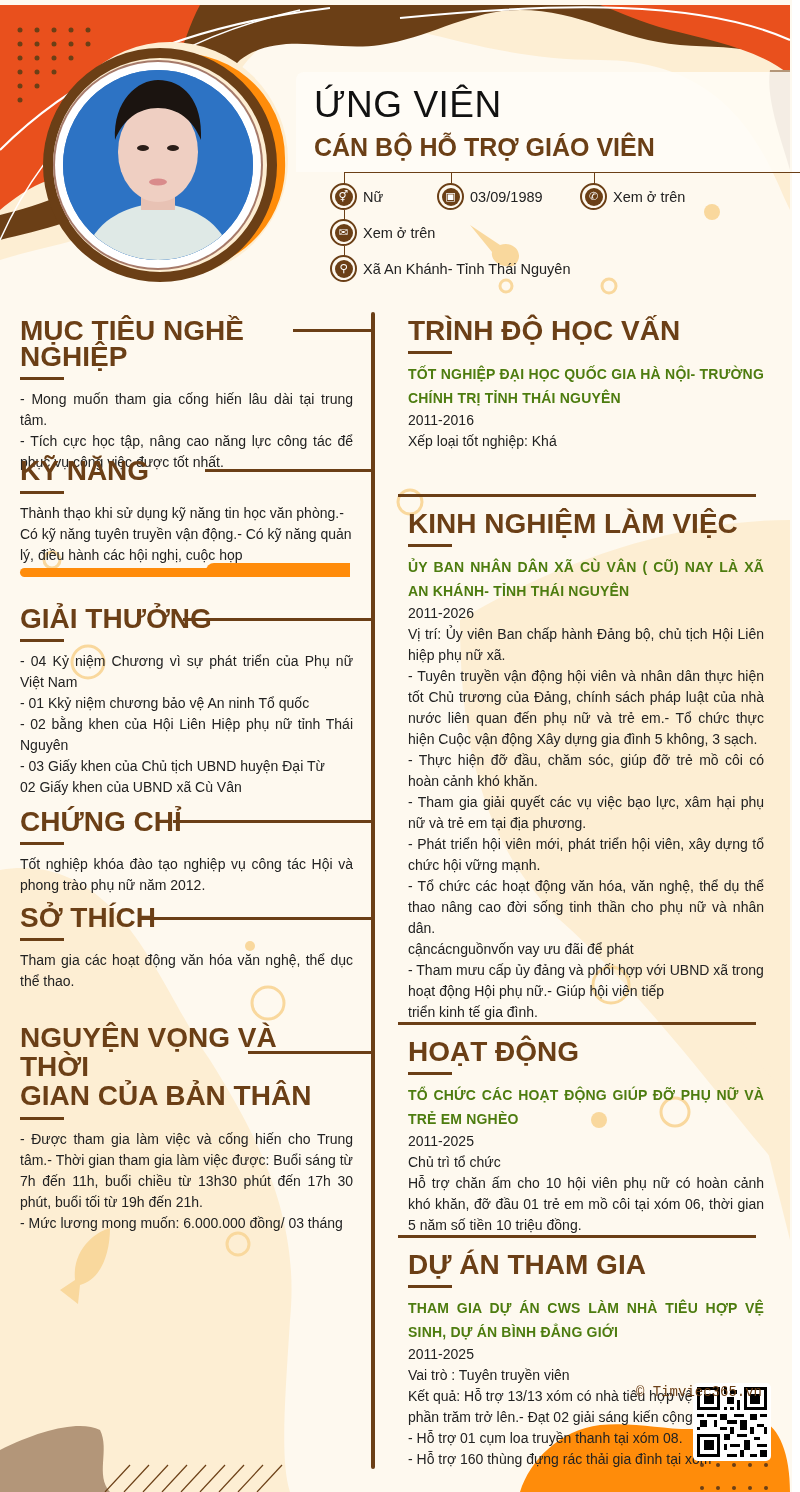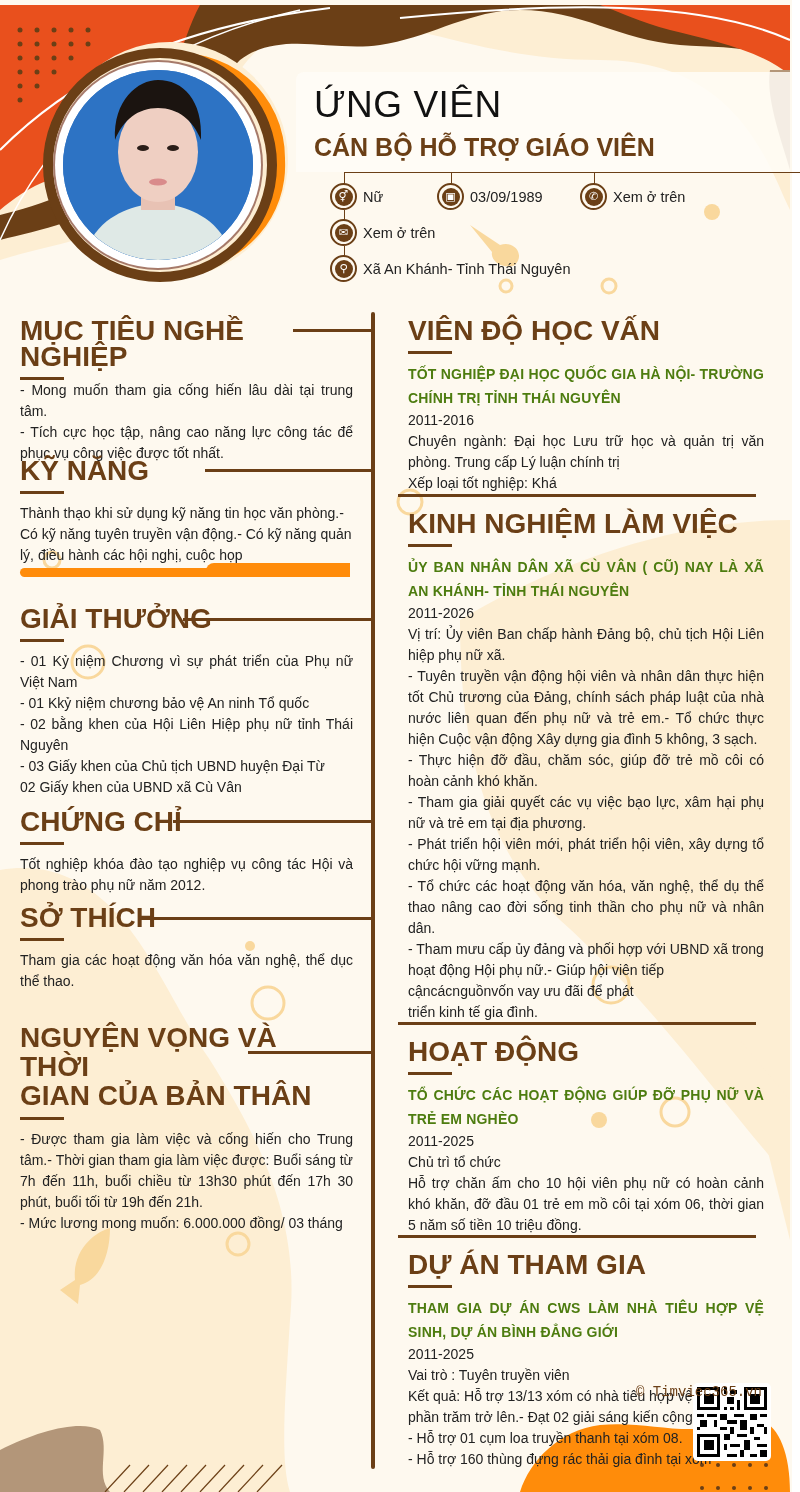--- a/index.html
+++ b/index.html
@@ -227,21 +227,21 @@
       <span class="cicon-inner">⚲</span>
     </span>
   <span>Xã An Khánh- Tỉnh Thái Nguyên</span>
 </div>
 
 <div class="layer center-line"></div>
 
 <div class="layer" style="left:20px; top:318px; width:333px;">
   <div class="section-title">MỤC TIÊU NGHỀ NGHIỆP</div>
   <div class="underline"></div>
-  <div class="body-text" style="">
+  <div class="body-text" style="margin-top:9px;">
     <p>-  Mong muốn tham gia cống hiến lâu dài tại trung tâm.</p>
     <p>- Tích cực học tập, nâng cao năng lực công tác để phục vụ công việc được tốt nhất.</p>
   </div>
 </div>
 <div class="layer connector" style="left:293px; top:329px; width:80px;"></div>
 
 <div class="layer" style="left:20px; top:458px; width:333px;">
   <div class="section-title">KỸ NĂNG</div>
   <div class="underline"></div>
   <div class="body-text" style="margin-top:9px; text-align:left;">
@@ -251,21 +251,21 @@
 <div class="layer connector" style="left:205px; top:469px; width:168px;"></div>
 <div class="layer skill-bar">
   <div class="track"></div>
     <div class="bump"></div>
 </div>
 
 <div class="layer" style="left:20px; top:606px; width:333px;">
   <div class="section-title">GIẢI THƯỞNG</div>
   <div class="underline"></div>
   <div class="body-text" style="margin-top:9px;">
-    <p>-  01 Kỷ niệm Chương vì sự phát triển của Phụ nữ Việt Nam</p>
+    <p>-  04 Kỷ niệm Chương vì sự phát triển của Phụ nữ Việt Nam</p>
     <p>- 01 Kkỷ niệm chương bảo vệ An ninh Tổ quốc</p>
     <p>- 02 bằng khen của Hội Liên Hiệp phụ nữ tỉnh Thái Nguyên</p>
     <p>- 03 Giấy khen của Chủ tịch UBND huyện Đại Từ</p>
     <p>02 Giấy khen của UBND xã Cù Vân</p>
   </div>
 </div>
 <div class="layer connector" style="left:183px; top:618px; width:190px;"></div>
 
 <div class="layer" style="left:20px; top:809px; width:333px;">
   <div class="section-title">CHỨNG CHỈ</div>
@@ -292,45 +292,44 @@
   </div>
   <div class="underline"></div>
   <div class="body-text" style="margin-top:9px;">
     <p>- Được tham gia làm việc và cống hiến cho Trung tâm.- Thời gian tham gia làm việc được: Buổi sáng từ 7h đến 11h, buổi chiều từ 13h30 phút đến 17h 30 phút, buổi tối từ 19h đến 21h.</p>
     <p style="text-align:left;">- Mức lương mong muốn: 6.000.000 đồng/ 03 tháng</p>
   </div>
 </div>
 <div class="layer connector" style="left:248px; top:1051px; width:125px;"></div>
 
 <div class="layer" style="left:408px; top:318px; width:356px;">
-  <div class="section-title">VIÊN ĐỘ HỌC VẤN</div>
+  <div class="section-title">TRÌNH ĐỘ HỌC VẤN</div>
   <div class="underline"></div>
   <div class="item-title">TỐT NGHIỆP ĐẠI HỌC QUỐC GIA HÀ NỘI- TRƯỜNG CHÍNH TRỊ TỈNH THÁI NGUYÊN</div>
   <div class="body-text">
     <p>2011-2016</p>
-    <p>Chuyên ngành: Đại học Lưu trữ học và quản trị văn phòng. Trung cấp Lý luận chính trị</p>
     <p>Xếp loại tốt nghiệp: Khá</p>
   </div>
 </div>
 <div class="layer divider" style="left:398px; top:494px; width:358px;"></div>
 
 <div class="layer" style="left:408px; top:511px; width:356px;">
   <div class="section-title">KINH NGHIỆM LÀM VIỆC</div>
   <div class="underline"></div>
   <div class="item-title">ỦY BAN NHÂN DÂN XÃ CÙ VÂN ( CŨ) NAY LÀ XÃ AN KHÁNH- TỈNH THÁI NGUYÊN</div>
   <div class="body-text">
     <p>2011-2026</p>
     <p>Vị trí: Ủy viên Ban chấp hành Đảng bộ, chủ tịch Hội Liên hiệp phụ nữ xã.</p>
     <p>- Tuyên truyền vận động hội viên và nhân dân thực hiện tốt Chủ trương của Đảng, chính sách pháp luật của nhà nước liên quan đến phụ nữ và trẻ em.- Tổ chức thực hiện Cuộc vận động Xây dựng gia đình 5 không, 3 sạch.</p>
     <p>- Thực hiện đỡ đầu, chăm sóc, giúp đỡ trẻ mồ côi có hoàn cảnh khó khăn.</p>
     <p>- Tham gia giải quyết các vụ việc bạo lực, xâm hại phụ nữ và trẻ em tại địa phương.</p>
     <p>- Phát triển hội viên mới, phát triển hội viên, xây dựng tổ chức hội vững mạnh.</p>
     <p>- Tổ chức các hoạt động văn hóa, văn nghệ, thể dụ thể thao nâng cao đời sống tinh thần cho phụ nữ và nhân dân.</p>
+    <p style="text-align:left;">cậncácnguồnvốn vay ưu đãi để phát</p>
     <p style="text-align:left;">- Tham mưu cấp ủy đảng và phối hợp với UBND xã trong hoạt động Hội phụ nữ.- Giúp hội viên tiếp</p>
-    <p style="text-align:left;">cậncácnguồnvốn vay ưu đãi để phát</p>
     <p style="text-align:left;">triển kinh tế gia đình.</p>
   </div>
 </div>
 <div class="layer divider" style="left:398px; top:1022px; width:358px;"></div>
 
 <div class="layer" style="left:408px; top:1039px; width:356px;">
   <div class="section-title">HOẠT ĐỘNG</div>
   <div class="underline"></div>
   <div class="item-title">TỔ CHỨC CÁC HOẠT ĐỘNG GIÚP ĐỠ PHỤ NỮ VÀ TRẺ EM NGHÈO</div>
   <div class="body-text">

